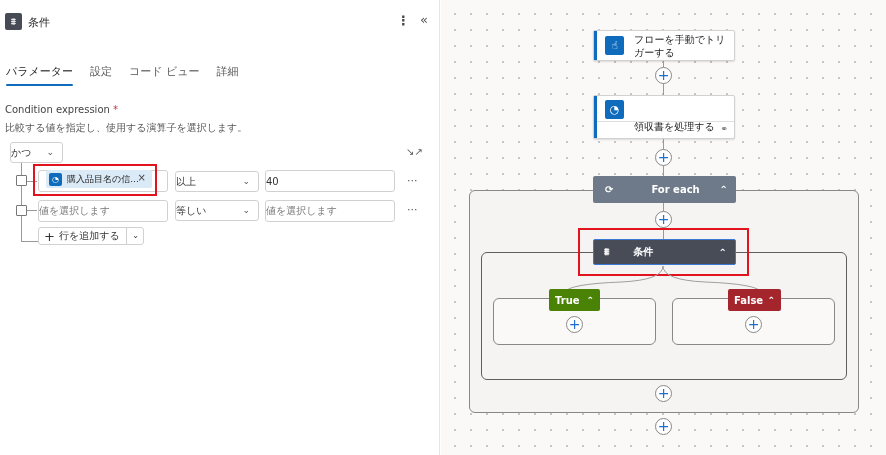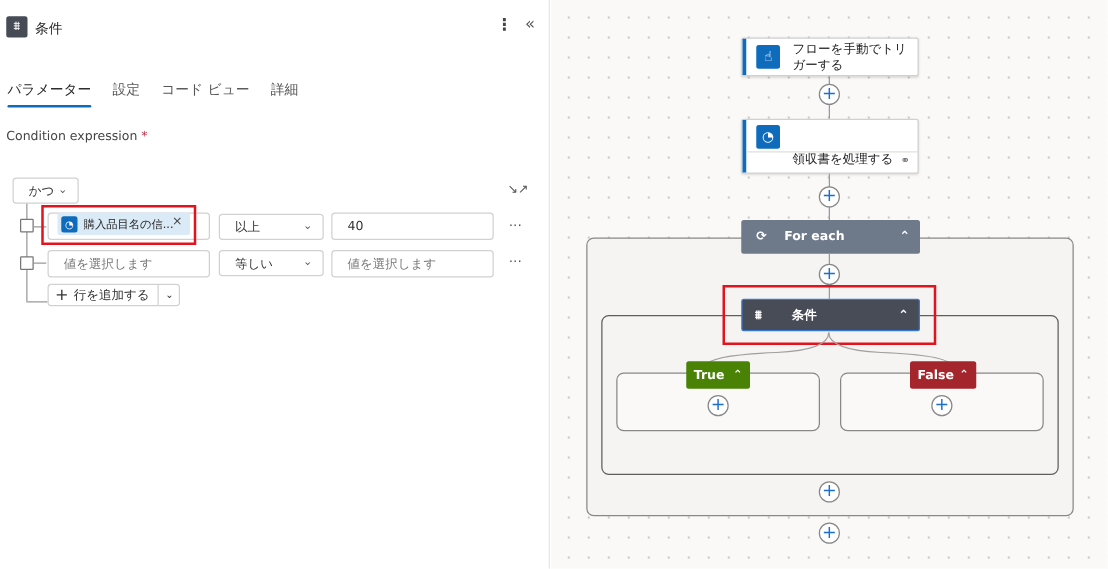--- a/index.html
+++ b/index.html
@@ -10,21 +10,21 @@
 .hdr-title{position:absolute;left:28px;top:15px;font-size:11px}
 .hdr-more{position:absolute;left:397px;top:13px;font-size:13px;font-weight:bold;color:#444}
 .hdr-collapse{position:absolute;left:420px;top:12px;font-size:13px;color:#555}
 .tabs{position:absolute;left:6px;top:64px;display:flex;gap:0}
 .tab{font-size:11px;margin-right:17px;color:#555;padding-bottom:6px;position:relative}
 .tab.active{font-weight:normal;color:#242424}
 .tab.active::after{content:"";position:absolute;left:0;right:0;bottom:-1px;height:2px;background:#0f6cbd;border-radius:1px}
 .lbl{position:absolute;left:5px;top:104px;font-size:10px;color:#444}
 .lbl .req{color:#c4314b}
 .desc{position:absolute;left:5px;top:121px;font-size:10px;color:#555}
-.box{position:absolute;background:#fff;border:1px solid #d1d1d1;border-radius:3px;font-size:10px;display:flex;align-items:center;padding-left:12px;color:#333}
+.box{position:absolute;background:#fff;border:1px solid #d1d1d1;border-radius:3px;font-size:10px;display:flex;align-items:center;padding-left:0;color:#333}
 .ph{color:#777}
 .chev{position:absolute;right:8px;top:4px;font-size:9px;color:#555}
 .line{position:absolute;background:#999}
 .cb{position:absolute;width:11px;height:11px;border:1px solid #777;background:#fff;border-radius:1px}
 .token{position:absolute;left:46px;top:170px;width:106px;height:18px;background:#dbeaf7;border-radius:2px;display:flex;align-items:center;padding-left:3px;font-size:9px}
 .token .ti{width:13px;height:13px;background:#0f6cbd;border-radius:2px;color:#fff;font-size:8px;display:flex;align-items:center;justify-content:center;margin-right:5px}
 .token .tx{position:absolute;right:6px;top:2px;font-size:10px;color:#444}
 .redbox{position:absolute;border:2px solid #e3131e}
 .dots{position:absolute;font-size:11px;color:#555;letter-spacing:0}
 .node{position:absolute;background:#fff;border:1px solid #d1d1d1;border-radius:2px;box-shadow:0 1px 2px rgba(0,0,0,.12)}
@@ -45,20 +45,21 @@
   <div class="hdr-collapse">«</div>
 
   <div class="tabs">
     <div class="tab active">パラメーター</div>
     <div class="tab">設定</div>
     <div class="tab">コード ビュー</div>
     <div class="tab">詳細</div>
   </div>
 
   <div class="lbl"><span>Condition expression</span> <span class="req">*</span></div>
+  <div class="desc">比較する値を指定し、使用する演算子を選択します。</div>
 
   <div class="box" style="left:10px;top:142px;width:53px;height:21px">
     <span>かつ</span>
     <span class="chev">⌄</span>
   </div>
   <div style="position:absolute;left:406px;top:146px;font-size:10px;color:#555">↘↗</div>
 
   <div class="line" style="left:21px;top:163px;width:1px;height:78px"></div>
   <div class="line" style="left:27px;top:181px;width:10px;height:1px"></div>
   <div class="line" style="left:27px;top:210px;width:10px;height:1px"></div>
@@ -120,21 +121,21 @@
     <div style="position:absolute;left:40px;top:24px;font-size:10px">領収書を処理する</div>
     <div style="position:absolute;left:3px;right:0;top:25px;border-top:1px solid #e1dfdd"></div>
     <div style="position:absolute;right:6px;top:28px;font-size:9px;color:#666">⚭</div>
   </div>
   <div class="vline" style="left:222px;top:139px;height:38px"></div>
   <div class="plus" style="left:214px;top:149px">+</div>
 
   <div class="scope" style="left:28px;top:190px;width:390px;height:223px"></div>
   <div class="hdrnode" style="left:152px;top:176px;width:143px;height:27px;background:#6e7a8a">
     <span style="margin-left:12px;font-size:10px">⟳</span>
-    <span style="margin-left:14px">For each</span>
+    <span style="margin-left:38px">For each</span>
     <span style="position:absolute;right:8px;font-size:10px">⌃</span>
   </div>
   <div class="vline" style="left:222px;top:203px;height:36px"></div>
   <div class="plus" style="left:214px;top:211px">+</div>
 
   <div class="scope" style="left:40px;top:252px;width:366px;height:128px;border-color:#605e5c"></div>
   <div class="hdrnode" style="left:152px;top:239px;width:143px;height:26px;background:#474c57;border:1px solid #3a78d6">
     <span style="margin-left:10px;font-size:10px">⩩</span>
     <span style="margin-left:24px">条件</span>
     <span style="position:absolute;right:8px;font-size:10px">⌃</span>

